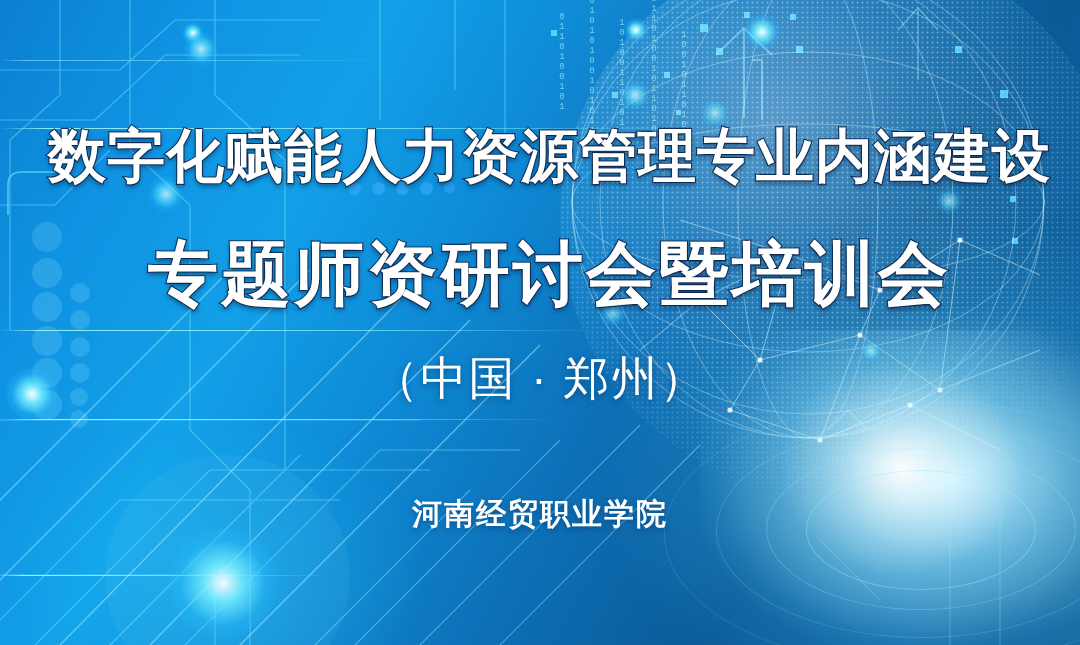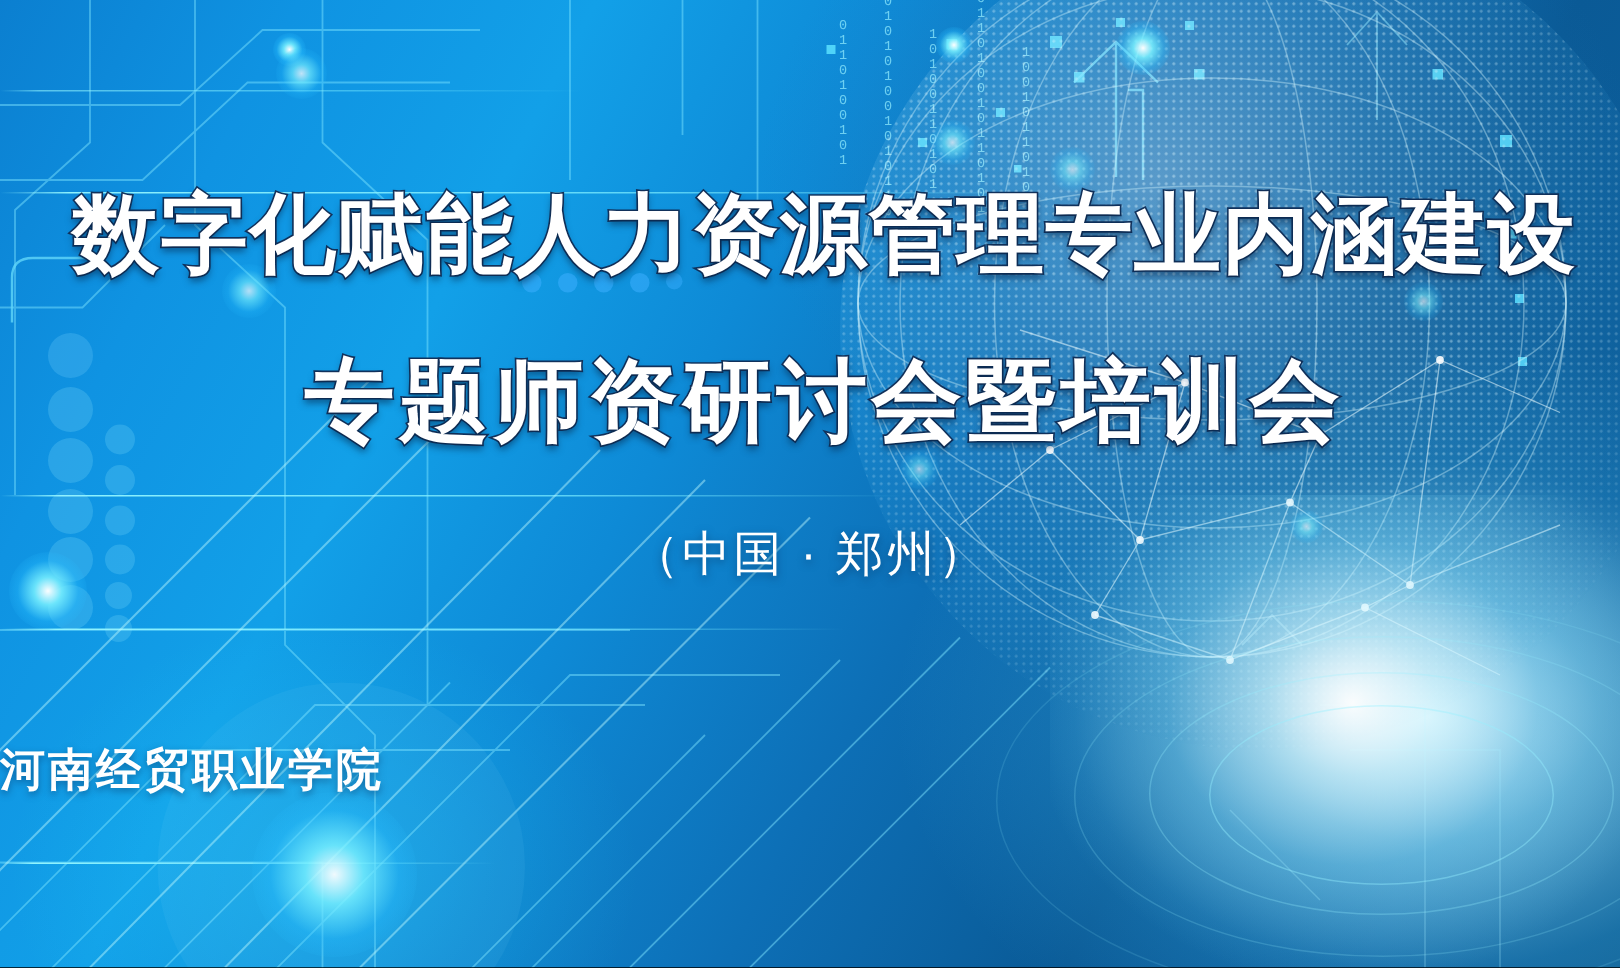--- a/index.html
+++ b/index.html
@@ -100,36 +100,36 @@
     text-align:center;
     color:#ffffff;
     font-weight:bold;
     white-space:nowrap;
     -webkit-text-stroke:2.2px #12325c;
     paint-order:stroke fill;
     text-shadow:0 3px 5px rgba(5,35,70,.55);
     padding-left:19px;
   }
   #title1{top:118px;font-size:58px;letter-spacing:1px;}
-  #title2{top:228px;font-size:60px;letter-spacing:3px;}
+  #title2{top:228px;font-size:70px;letter-spacing:3px;}
 
   .subtitle{
     position:absolute;left:0;right:0;top:348px;
     text-align:center;
     color:#ffffff;
-    font-size:32px;
+    font-size:46px;
     font-weight:normal;
     letter-spacing:2px;
     white-space:nowrap;
     text-shadow:0 2px 6px rgba(8,50,95,.55);
   }
 
   .orgs{
     position:absolute;left:0;right:0;top:492px;
-    text-align:left;
+    text-align:center;
   }
   .org-line{
     color:#ffffff;
     font-size:30px;
     font-weight:bold;
     letter-spacing:2px;
     line-height:44px;
     white-space:nowrap;
     text-shadow:0 2px 5px rgba(8,50,95,.50);
   }

